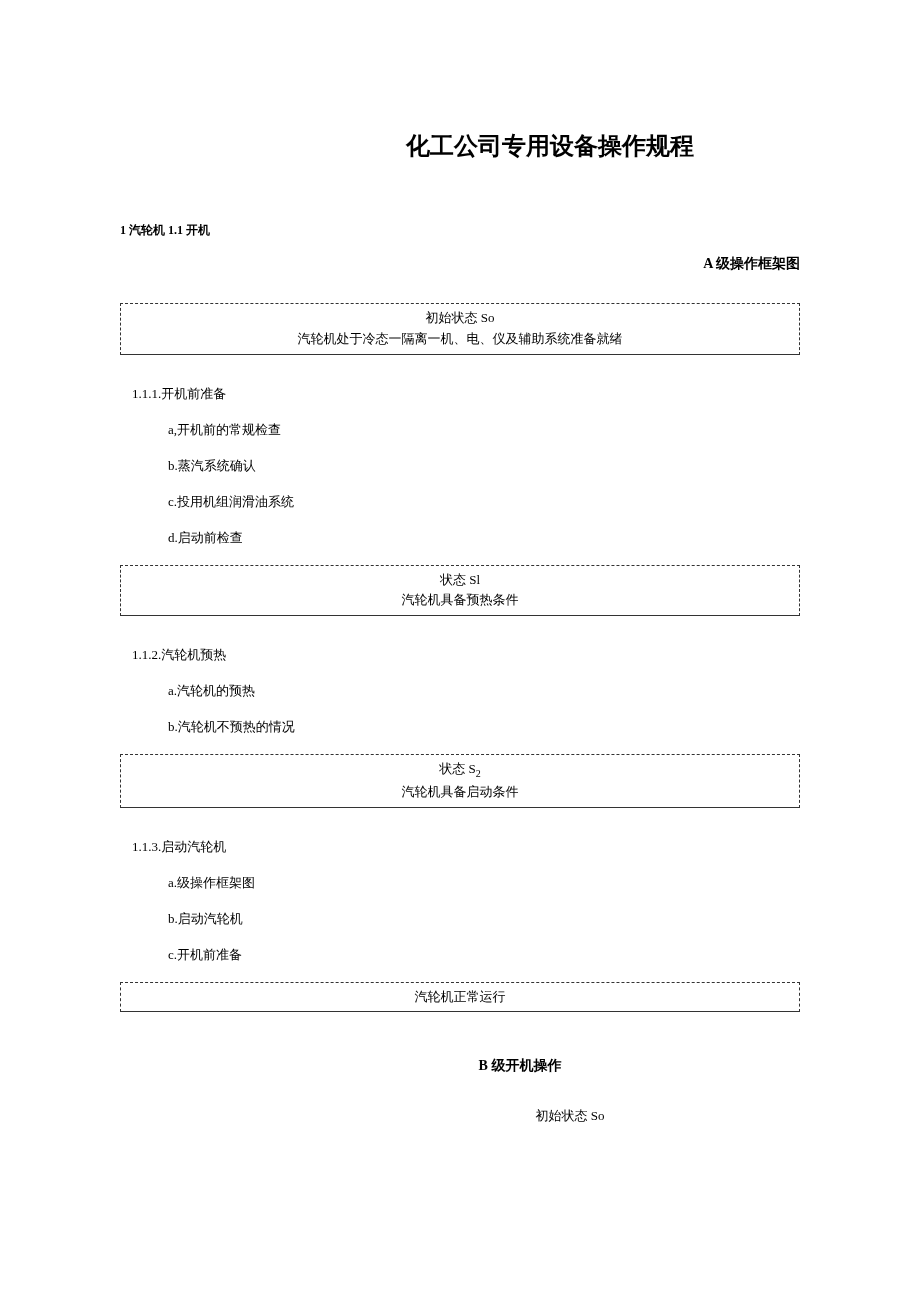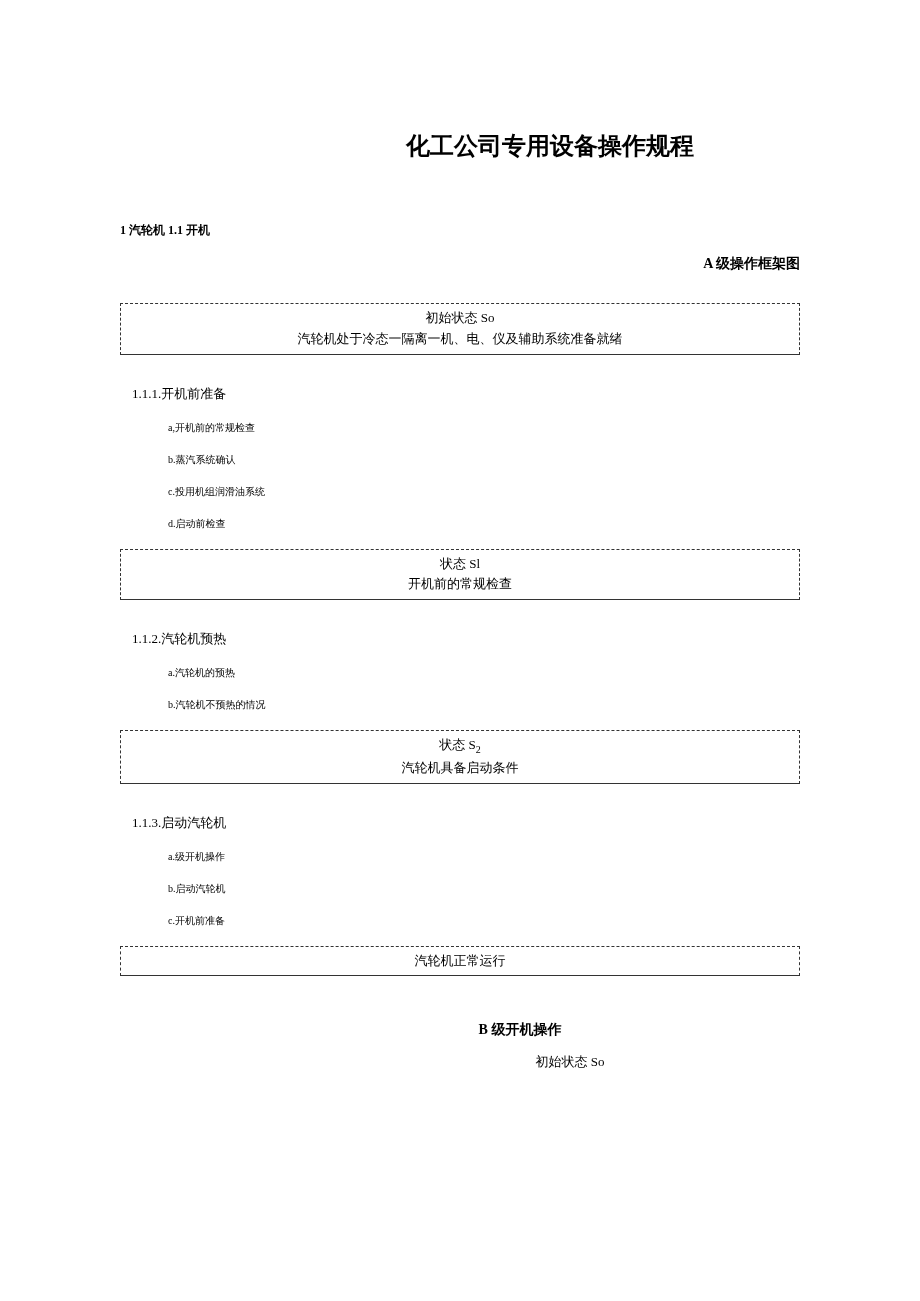--- a/index.html
+++ b/index.html
@@ -45,31 +45,31 @@
       line-height: 1.6;
     }
     .state-box .line {
       display: block;
     }
     .numbered {
       font-size: 13px;
       margin: 0 0 18px 12px;
     }
     .lettered {
-      font-size: 10px;
+      font-size: 13px;
       margin: 0 0 18px 48px;
     }
     .section-block {
       margin-bottom: 6px;
     }
     .subtitle-b {
       font-size: 14px;
       font-weight: bold;
       text-align: center;
-      margin: 45px 0 14px 0;
+      margin: 45px 0 32px 0;
       padding-left: 120px;
     }
     .footer-line {
       font-size: 13px;
       text-align: center;
       padding-left: 220px;
     }
     .sub-label {
       font-size: 10px;
       vertical-align: sub;
@@ -92,37 +92,37 @@
 <div class="section-block">
   <div class="numbered">1.1.1.开机前准备</div>
   <div class="lettered">a,开机前的常规检查</div>
   <div class="lettered">b.蒸汽系统确认</div>
   <div class="lettered">c.投用机组润滑油系统</div>
   <div class="lettered">d.启动前检查</div>
 </div>
 
 <div class="state-box">
   <span class="line">状态 Sl</span>
-  <span class="line">开机前的常规检查</span>
+  <span class="line">汽轮机具备预热条件</span>
 </div>
 
 <div class="section-block">
   <div class="numbered">1.1.2.汽轮机预热</div>
   <div class="lettered">a.汽轮机的预热</div>
   <div class="lettered">b.汽轮机不预热的情况</div>
 </div>
 
 <div class="state-box">
   <span class="line"><span>状态 S</span><span class="sub-label">2</span></span>
   <span class="line">汽轮机具备启动条件</span>
 </div>
 
 <div class="section-block">
   <div class="numbered">1.1.3.启动汽轮机</div>
-  <div class="lettered">a.级开机操作</div>
+  <div class="lettered">a.级操作框架图</div>
   <div class="lettered">b.启动汽轮机</div>
   <div class="lettered">c.开机前准备</div>
 </div>
 
 <div class="state-box">
   <span class="line">汽轮机正常运行</span>
 </div>
 
 <div class="subtitle-b">B 级开机操作</div>
 

